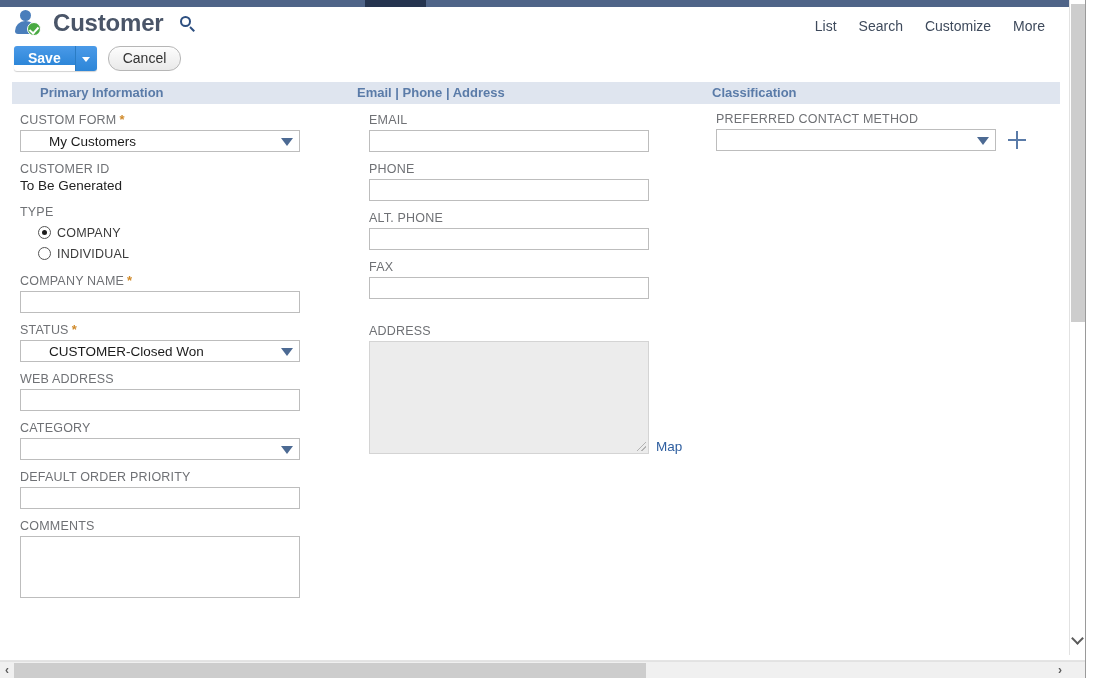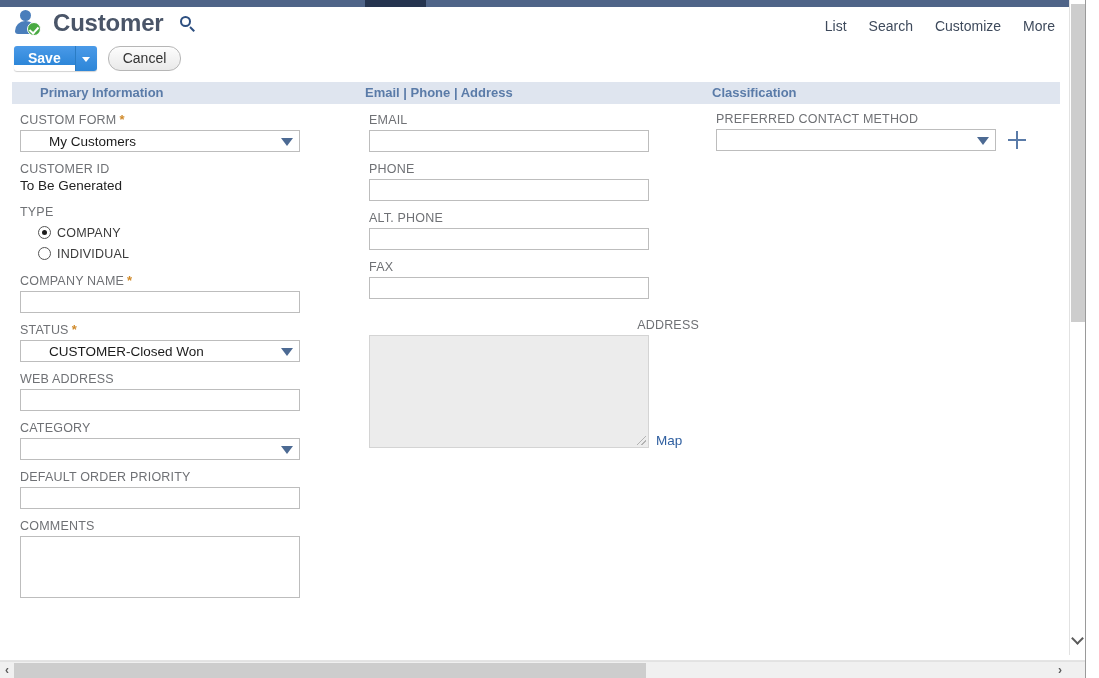--- a/index.html
+++ b/index.html
@@ -150,21 +150,21 @@
     background: #dfe5ef;
   }
   .sectionbar .sect {
     position: absolute;
     top: 3px;
     font-size: 13px;
     font-weight: bold;
     color: #5a7ba8;
   }
   .sect-primary { left: 16px; padding-left: 12px; }
-  .sect-epa { left: 353px; }
+  .sect-epa { left: 345px; }
   .sect-class { left: 700px; }
 
   
   .col { position: absolute; top: 112px; }
   .col-left   { left: 20px;  width: 330px; }
   .col-mid    { left: 369px; width: 330px; }
   .col-right  { left: 716px; width: 340px; }
 
   .fld { margin-bottom: 0; }
   .lbl {
@@ -323,21 +323,21 @@
     background: #1c1c1c;
   }
   .radio-label {
     font-size: 12.5px;
     color: #3b3b3b;
     letter-spacing: 0.2px;
   }
 
   
   .navlinks {
-    position: absolute; top: 18px; right: 44px;
+    position: absolute; top: 18px; right: 54px;
     display: flex; align-items: center; gap: 22px;
   }
   .navlink {
     font-size: 14px;
     color: #3e4a5c;
     cursor: pointer;
     white-space: nowrap;
   }
 
   
@@ -528,21 +528,21 @@
     <div class="fld" style="margin-top:9px;">
       <div class="lbl">ALT. PHONE</div>
       <input class="inp" style="margin-top: 2px;" type="text" value="">
     </div>
 
     <div class="fld" style="margin-top:9px;">
       <div class="lbl">FAX</div>
       <input class="inp" style="margin-top: 2px;" type="text" value="">
     </div>
 
-    <div class="fld" style="margin-top:18px;text-align:right;">
+    <div class="fld" style="margin-top:24px;">
       <div class="lbl">ADDRESS</div>
       <div class="addrbox" style="margin-top:2px;">
         <span class="addr-grip"></span>
         <span class="maplink">Map</span>
       </div>
     </div>
 
   </div>
 
   <div class="col col-right">

